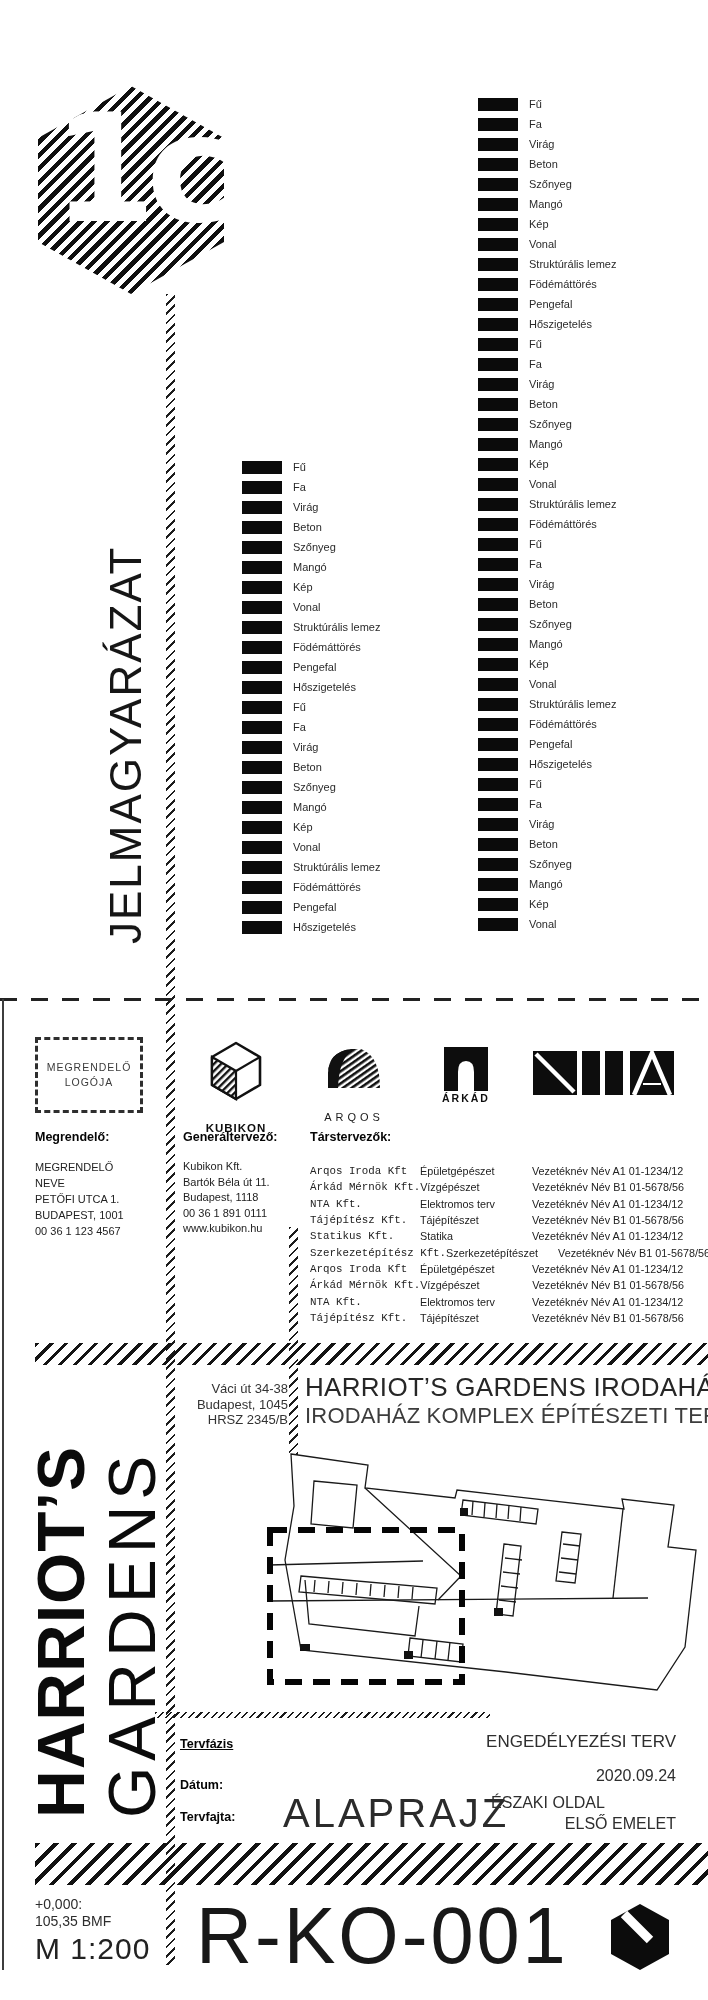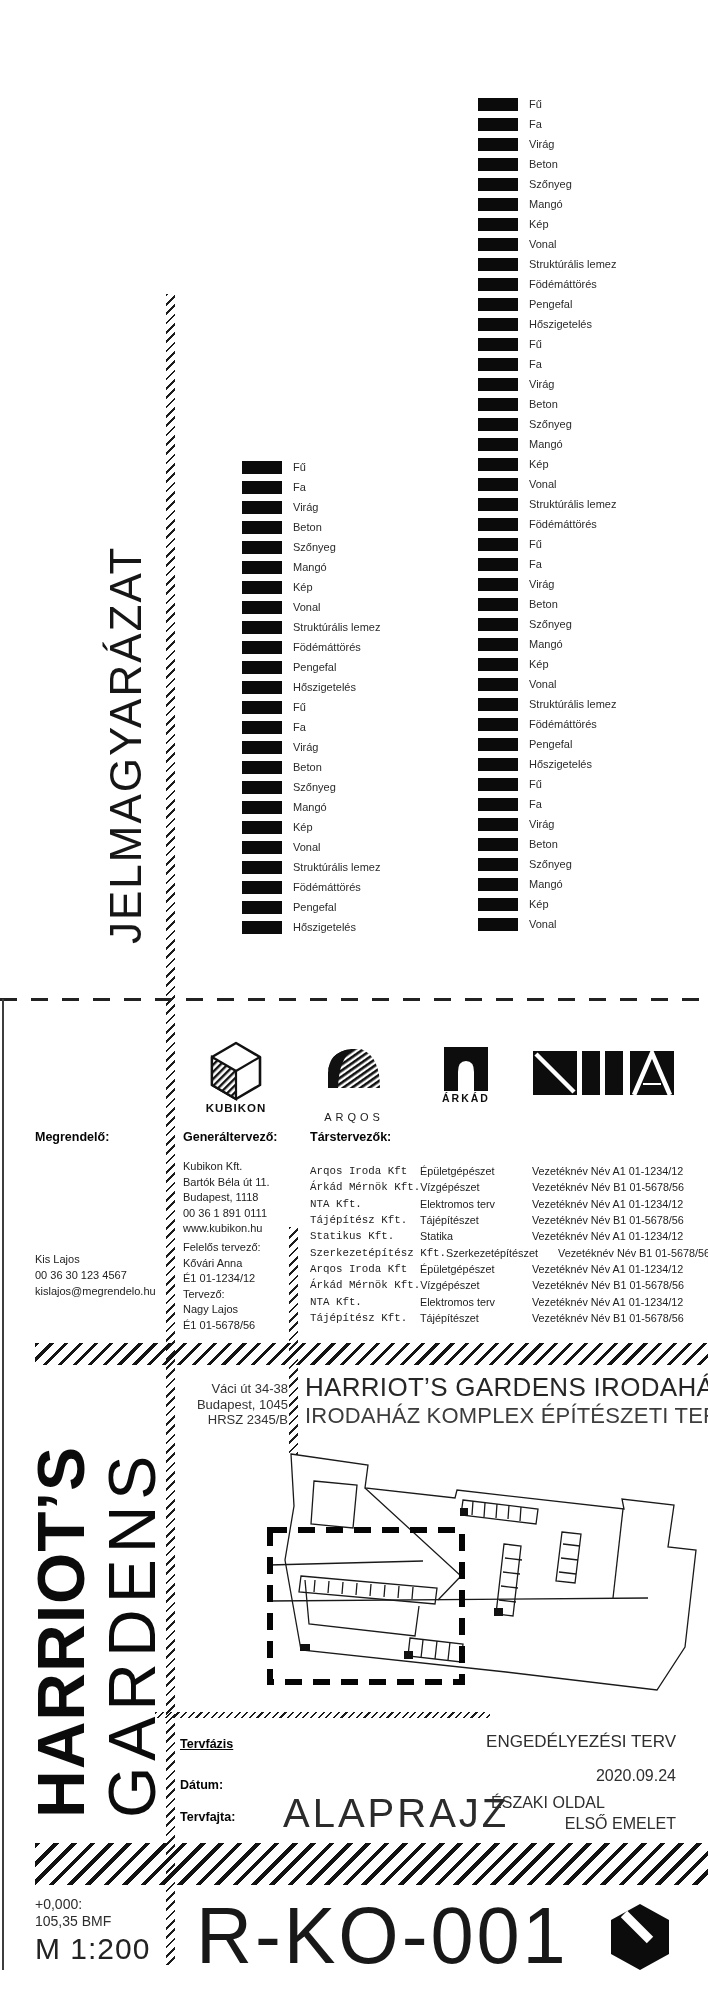--- a/index.html
+++ b/index.html
@@ -58,21 +58,21 @@
   }
   
   .client-logo-box {
     position:absolute; left:35px; top:1037px; width:108px; height:76px;
     border:3px dashed #2e2e2e; display:flex; align-items:center; justify-content:center;
     text-align:center; font-size:10.5px; letter-spacing:1px; color:#3a3a3a; line-height:15px;
     padding:4px 14px;
   }
   .logo-wrap { position:absolute; display:flex; flex-direction:column; align-items:center; }
   .logo-kubikon { left:198px; top:1040px; width:76px; }
-  .logo-kubikon .logo-label { font-weight:bold; font-size:11.5px; letter-spacing:1px; margin-top:0; color:#0d0d0d; }
+  .logo-kubikon .logo-label { font-weight:bold; font-size:11.5px; letter-spacing:1px; margin-top:20px; color:#0d0d0d; }
   .logo-arqos { left:316px; top:1044px; width:76px; }
   .logo-arqos .logo-label { font-size:11px; letter-spacing:4px; margin-top:21px; color:#1a1a1a; }
   .logo-arkad { left:438px; top:1046px; width:56px; }
   .logo-arkad .logo-label { font-weight:bold; font-size:10.5px; letter-spacing:2px; margin-top:0; color:#0d0d0d; }
   .logo-nta { left:533px; top:1050px; width:142px; }
   
   .colhead { position:absolute; font-weight:bold; font-size:12.5px; color:#050505; }
   .small-lines div { font-size:11px; line-height:16px; color:#222; white-space:nowrap; }
   .gd-lines div { font-size:11px; line-height:15.5px; color:#222; white-space:nowrap; }
   .client-addr { position:absolute; left:35px; top:1159px; }
@@ -107,20 +107,23 @@
   .f-scale { position:absolute; left:35px; top:1932px; font-size:30px; color:#222; letter-spacing:1px; }
   .f-number { position:absolute; left:196px; top:1896px; font-size:80px; letter-spacing:3px; color:#181818;
     transform:scaleX(0.97); transform-origin:left; white-space:nowrap; line-height:1; }
   .f-cube { position:absolute; left:607px; top:1902px; }
 </style>
 </head>
 <body>
 
 <div class="page">
 
+  <div class="cube1c">
+    <span class="num">1c</span>
+  </div>
 
   <div class="vstrip main"></div>
   <div class="vstrip second"></div>
   <div class="hdash"></div>
   <div class="leftborder"></div>
 
   <div class="legend-title">JELMAGYARÁZAT</div>
 
   <div class="legend-col left">
 
@@ -451,20 +454,21 @@
         <span class="lbar"></span>
         <span class="llabel">Kép</span>
       </div>
 
       <div class="lrow">
         <span class="lbar"></span>
         <span class="llabel">Vonal</span>
       </div>
     </div>
 
+  <div class="client-logo-box">MEGRENDELŐ LOGÓJA</div>
 
   <div class="logo-wrap logo-kubikon">
     <svg width="56" height="62" viewBox="0 0 56 62">
       <defs>
         <pattern id="kub-h" width="5" height="5" patternUnits="userSpaceOnUse" patternTransform="rotate(45)">
           <rect width="5" height="5" fill="#fff"></rect>
             <rect width="2.4" height="5" fill="#111"></rect>
         </pattern>
       </defs>
       <polygon points="28,3 52,17 52,45 28,59 4,45 4,17" fill="#fff" stroke="#111" stroke-width="2.6" stroke-linejoin="round"></polygon>
@@ -501,44 +505,37 @@
       <line x1="3" y1="4" x2="41" y2="42" stroke="#fff" stroke-width="4.5"></line>
       <rect x="49" y="1" width="18" height="44" fill="#0d0d0d"></rect>
       <rect x="72" y="1" width="18" height="44" fill="#0d0d0d"></rect>
       <rect x="97" y="1" width="44" height="44" fill="#0d0d0d"></rect>
       <polyline points="101,45 119,3 137,45" fill="none" stroke="#fff" stroke-width="4.5"></polyline>
       <line x1="110" y1="34" x2="128" y2="34" stroke="#fff" stroke-width="2"></line>
     </svg>
   </div>
 
   <div class="colhead" style="left:35px; top:1130px;">Megrendelő:</div>
-  <div class="client-contact small-lines">
-
-  <div>Kis Lajos</div>
-      <div>00 36 30 123 4567</div>
-      <div>kislajos@megrendelo.hu</div>
+  <div class="client-addr small-lines">
+
+  <div>MEGRENDELŐ</div>
+      <div>NEVE</div>
+      <div>PETŐFI UTCA 1.</div>
+      <div>BUDAPEST, 1001</div>
+      <div>00 36 1 123 4567</div>
     </div>
 
   <div class="colhead" style="left:183px; top:1130px;">Generáltervező:</div>
   <div class="gd-company gd-lines">
 
   <div>Kubikon Kft.</div>
       <div>Bartók Béla út 11.</div>
       <div>Budapest, 1118</div>
       <div>00 36 1 891 0111</div>
       <div>www.kubikon.hu</div>
-    </div>
-  <div class="gd-people gd-lines">
-
-  <div>Felelős tervező:</div>
-      <div>Kővári Anna</div>
-      <div>É1 01-1234/12</div>
-      <div>Tervező:</div>
-      <div>Nagy Lajos</div>
-      <div>É1 01-5678/56</div>
     </div>
 
   <div class="colhead" style="left:310px; top:1130px;">Társtervezők:</div>
   <div class="codes-rows">
 
       <div class="crow">
         <span class="c-company">Arqos Iroda Kft</span>
         <span class="c-role">Épületgépészet</span>
         <span class="c-license">Vezetéknév Név A1 01-1234/12</span>
       </div>

